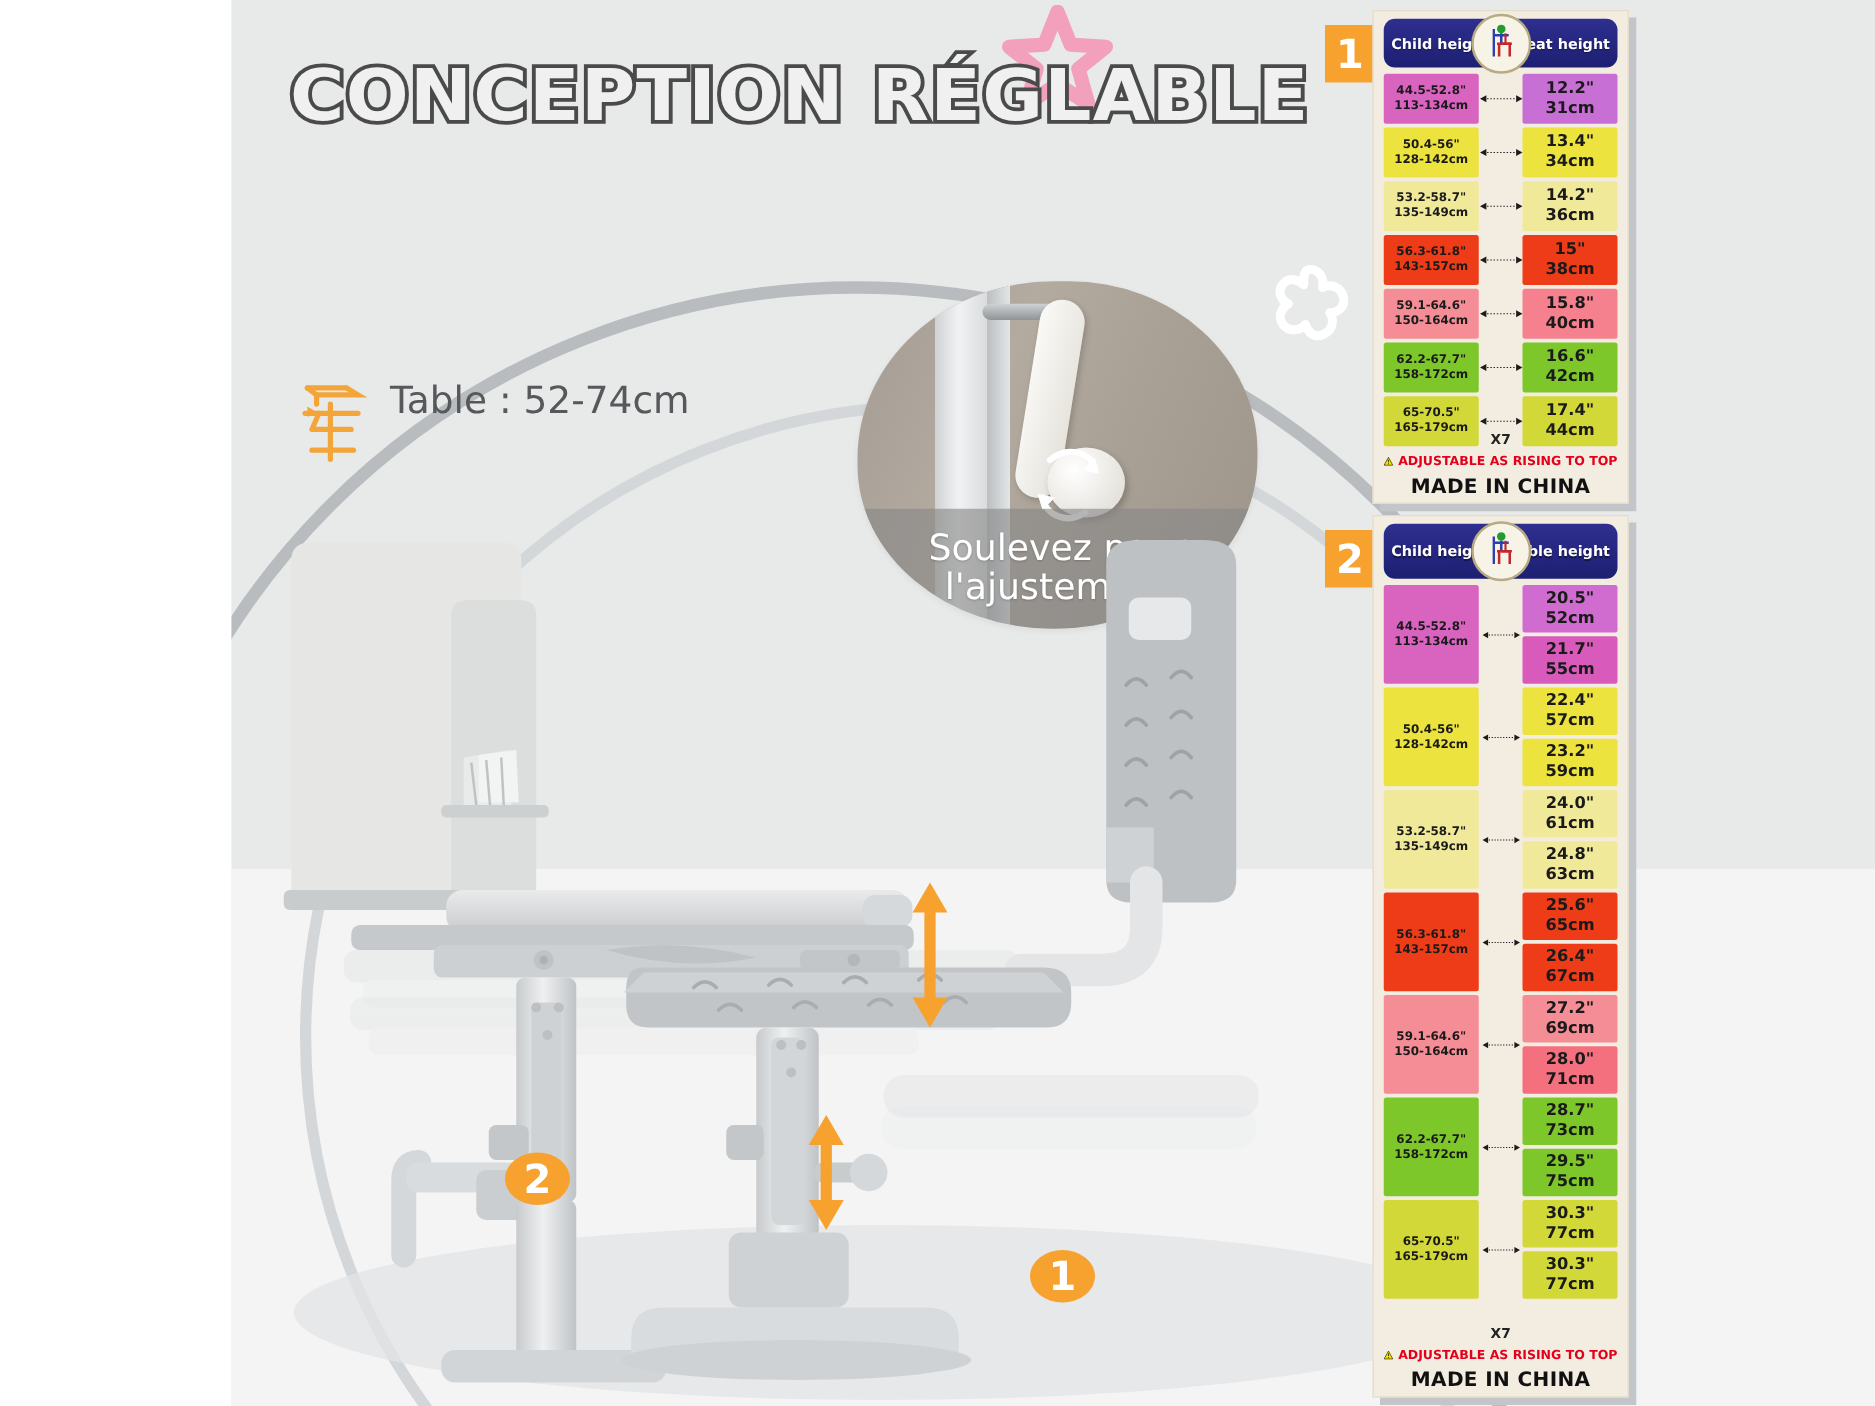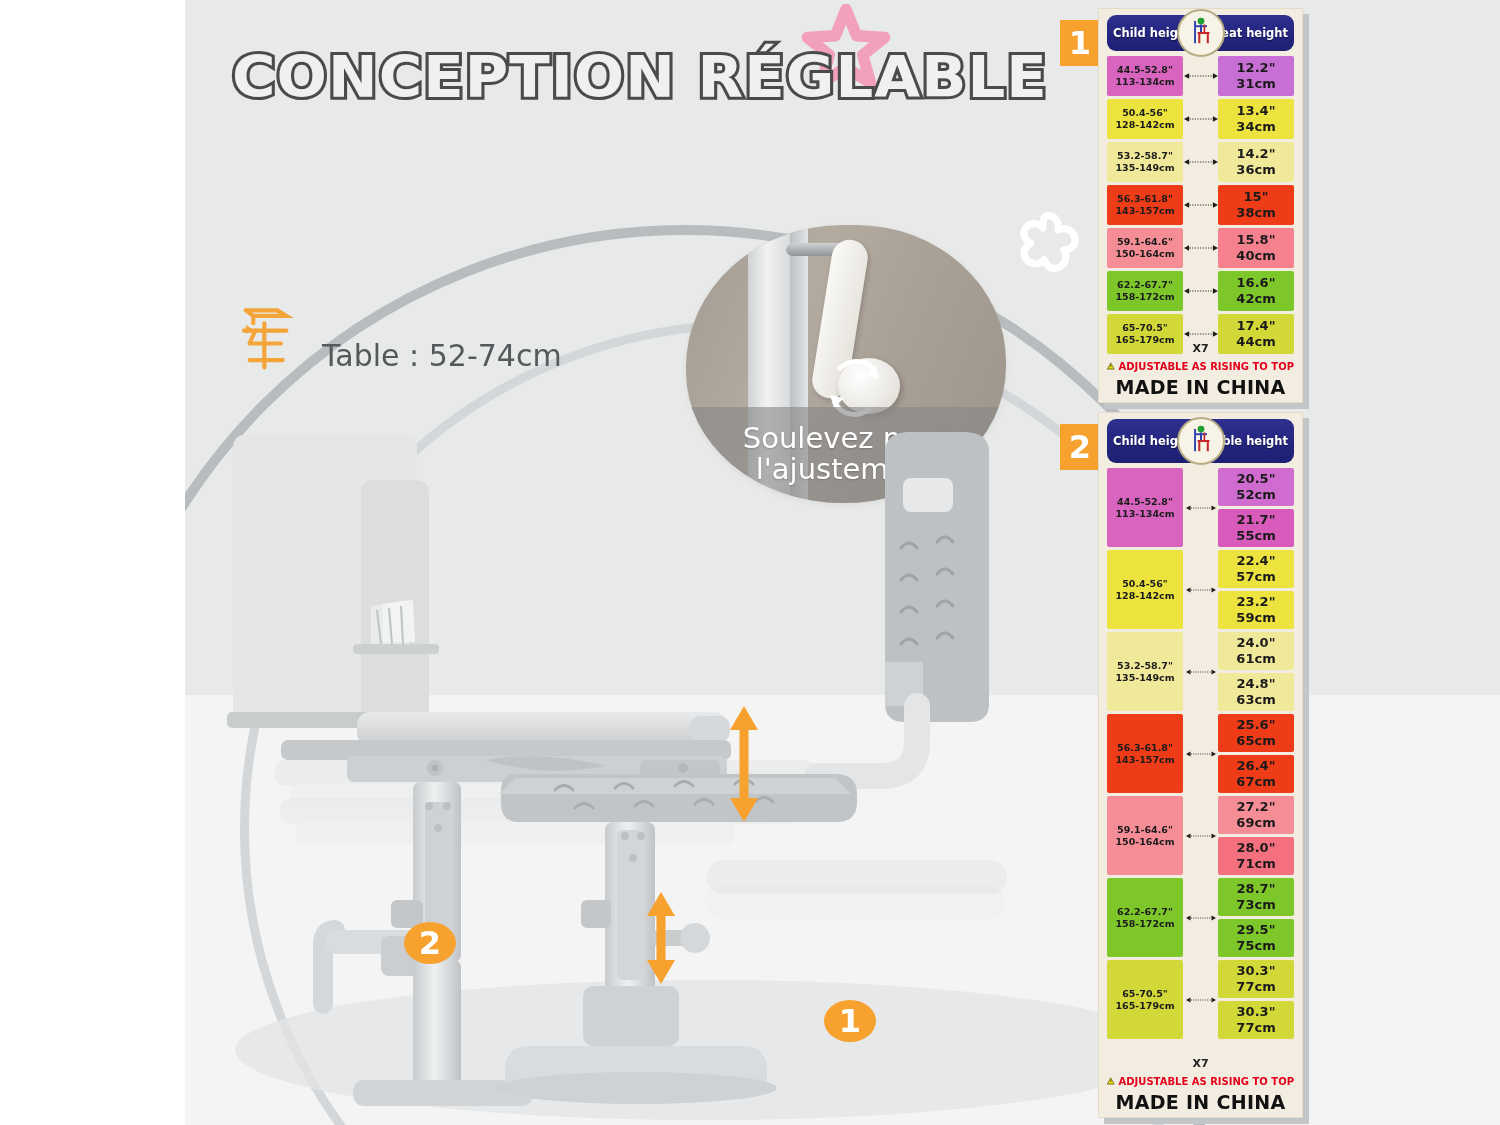--- a/index.html
+++ b/index.html
@@ -30,21 +30,21 @@
     position:absolute;left:248px;top:125px;width:780px;
     font-size:29px;line-height:1.42;color:#555a5e;
     font-family:"DejaVu Sans",sans-serif;font-weight:300;
   }
 
   
   .star{position:absolute;left:800px;top:4px;width:92px;height:88px;}
   .flower{position:absolute;left:1012px;top:207px;width:72px;height:72px;}
 
   
-  .spec{position:absolute;display:flex;align-items:flex-end;gap:26px;}
+  .spec{position:absolute;display:flex;align-items:flex-start;gap:16px;}
   .spec-icon{width:56px;height:70px;flex:0 0 auto;}
   .spec-label{font-size:30px;color:#55595c;font-family:"DejaVu Sans",sans-serif;white-space:nowrap;}
   #spec-table{left:240px;top:303px;}
   #spec-chair{left:240px;top:383px;}
 
   
   .callout{
     position:absolute;left:686px;top:225px;width:320px;height:278px;
     border-radius:50% 48% 52% 50% / 52% 50% 50% 48%;
     overflow:hidden;
@@ -137,21 +137,21 @@
     box-sizing:border-box;margin-bottom:3px;border-radius:2px;
     font-family:"DejaVu Sans",sans-serif;color:#1a1a1a;text-align:center;
     line-height:1.25;
   }
   .cell.left{font-size:9.5px;font-weight:bold;}
   .cell.right{font-size:13px;font-weight:bold;}
   .chart-foot{text-align:center;padding-top:1px;}
   .x7{font-size:11px;font-weight:bold;font-family:"DejaVu Sans",sans-serif;color:#222;}
   .warn-row{display:flex;align-items:center;justify-content:center;gap:4px;margin-top:2px;}
   .warn-row .wt{color:#e4001b;font-size:10px;font-weight:bold;font-family:"DejaVu Sans",sans-serif;white-space:nowrap;}
-  .made{font-size:19px;font-weight:bold;font-family:"DejaVu Sans",sans-serif;color:#111;letter-spacing:.3px;margin-top:1px;}
+  .made{font-size:16px;font-weight:bold;font-family:"DejaVu Sans",sans-serif;color:#111;letter-spacing:.3px;margin-top:1px;}
   .num-badge{
     position:absolute;width:40px;height:46px;background:#f7a12e;
     display:flex;align-items:center;justify-content:center;
     color:#fff;font-size:32px;font-weight:bold;font-family:"DejaVu Sans",sans-serif;
   }
   #badge1{left:1060px;top:20px;}
   #badge2{left:1060px;top:424px;}
 </style>
 </head>
 <body>

